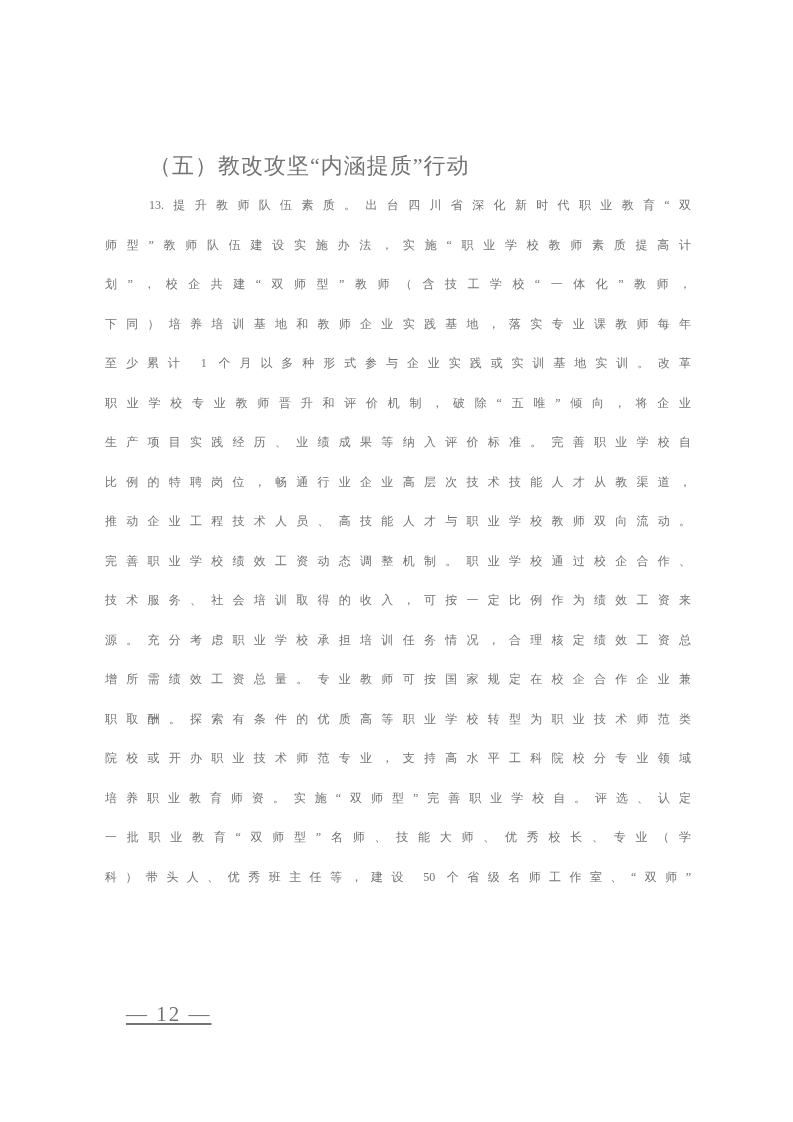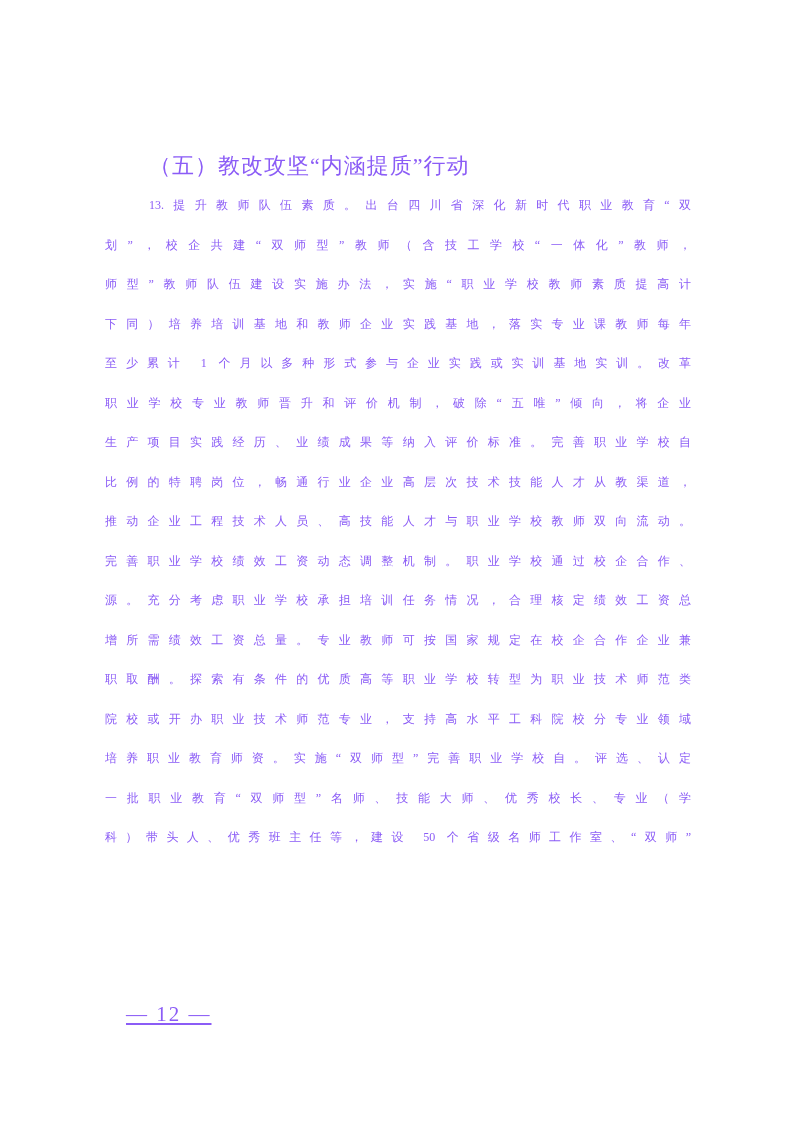--- a/index.html
+++ b/index.html
@@ -6,21 +6,21 @@
     margin: 0;
     padding: 0;
     background: #e8e8e8;
   }
   .page {
     position: relative;
     width: 793px;
     height: 1122px;
     margin: 0 auto;
     background: #ffffff;
-    color: #8b5cf6;
+    color: #737373;
     font-family: "Liberation Serif", "DejaVu Serif", serif;
     overflow: hidden;
   }
   .content {
     position: absolute;
     left: 105px;
     top: 146px;
     width: 586px;
   }
   .heading {
@@ -55,29 +55,30 @@
     text-decoration: underline;
   }
 </style>
 </head>
 <body>
 
 <div class="page">
   <div class="content">
     <div class="heading">（五）教改攻坚“内涵提质”行动</div>
     <div class="line indent">13.提升教师队伍素质。出台四川省深化新时代职业教育“双</div>
+    <div class="line">师型”教师队伍建设实施办法，实施“职业学校教师素质提高计</div>
     <div class="line">划”，校企共建“双师型”教师（含技工学校“一体化”教师，</div>
-    <div class="line">师型”教师队伍建设实施办法，实施“职业学校教师素质提高计</div>
     <div class="line">下同）培养培训基地和教师企业实践基地，落实专业课教师每年</div>
     <div class="line">至少累计 1 个月以多种形式参与企业实践或实训基地实训。改革</div>
     <div class="line">职业学校专业教师晋升和评价机制，破除“五唯”倾向，将企业</div>
     <div class="line">生产项目实践经历、业绩成果等纳入评价标准。完善职业学校自</div>
     <div class="line">比例的特聘岗位，畅通行业企业高层次技术技能人才从教渠道，</div>
     <div class="line">推动企业工程技术人员、高技能人才与职业学校教师双向流动。</div>
     <div class="line">完善职业学校绩效工资动态调整机制。职业学校通过校企合作、</div>
+    <div class="line">技术服务、社会培训取得的收入，可按一定比例作为绩效工资来</div>
     <div class="line">源。充分考虑职业学校承担培训任务情况，合理核定绩效工资总</div>
     <div class="line">增所需绩效工资总量。专业教师可按国家规定在校企合作企业兼</div>
     <div class="line">职取酬。探索有条件的优质高等职业学校转型为职业技术师范类</div>
     <div class="line">院校或开办职业技术师范专业，支持高水平工科院校分专业领域</div>
     <div class="line">培养职业教育师资。实施“双师型”完善职业学校自。评选、认定</div>
     <div class="line">一批职业教育“双师型”名师、技能大师、优秀校长、专业（学</div>
     <div class="line">科）带头人、优秀班主任等，建设 50 个省级名师工作室、“双师”</div>
   </div>
   <div class="page-footer">— 12 —</div>
 </div>

